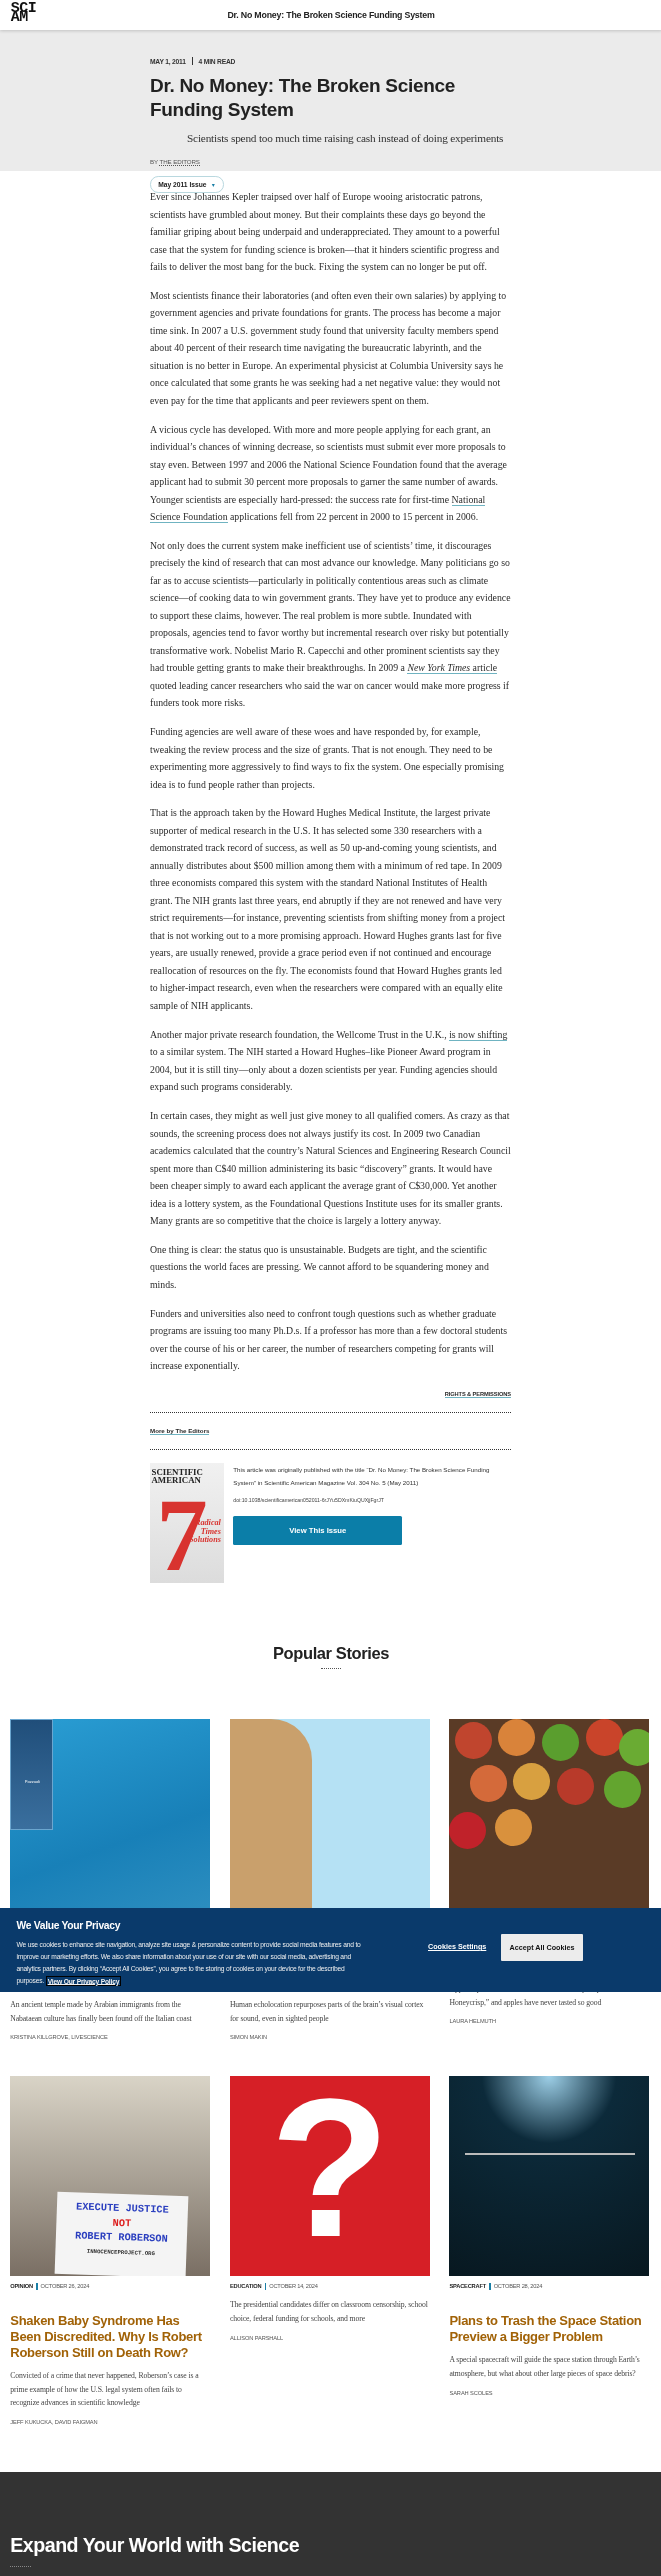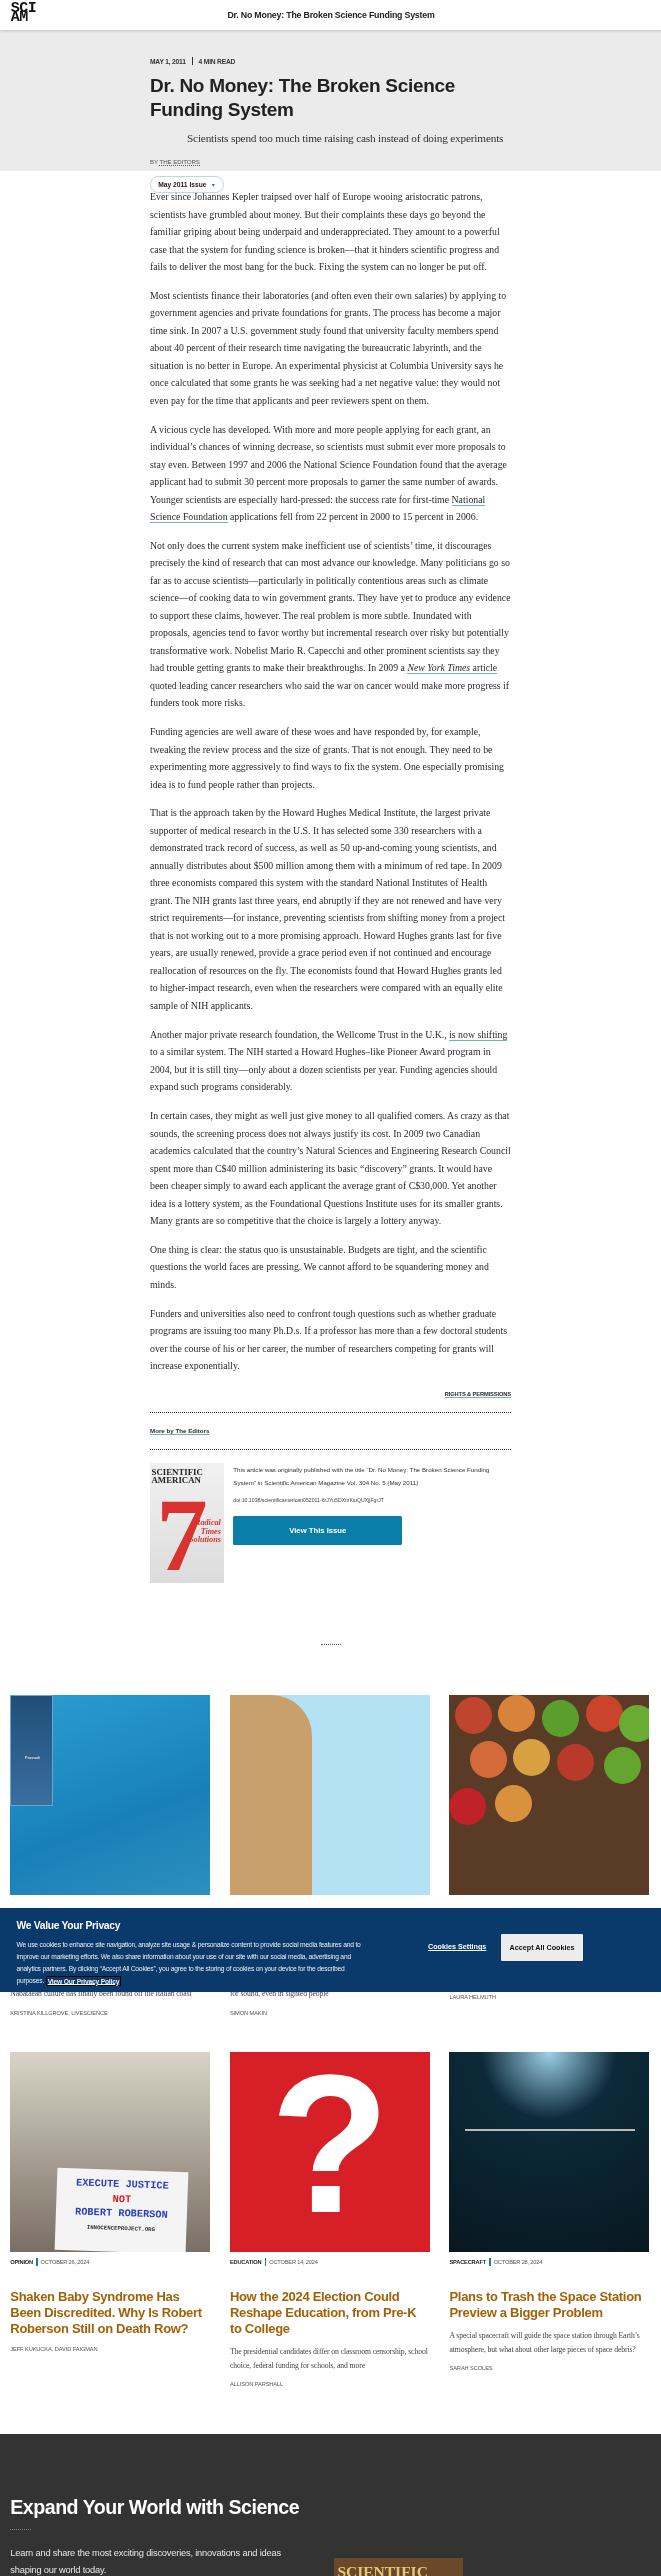--- a/index.html
+++ b/index.html
@@ -142,20 +142,21 @@
     <div class="cover-line"><span>Radical</span><br><span>Times</span><br><span>Solutions</span></div>
   </div>
   <div class="issue-info">
     <p>This article was originally published with the title “Dr. No Money: The Broken Science Funding System” in Scientific American Magazine Vol. 304 No. 5 (May 2011)</p>
     <p class="doi">doi:10.1038/scientificamerican052011-6rJYu5DXmKiuQUXjjFgrJT</p>
     <button class="view-issue">View This Issue</button>
   </div>
 </div>
 
 <section class="popular">
+  <h2>Popular Stories</h2>
   <div class="tick"></div>
 
   <div class="cards">
     <div class="card">
       <div class="card-img img-sea">
           <div class="map">Pozzuoli</div>
         </div>
       <h3>Sunken Temple of Ancient Arabian Civilization Found off Italy</h3>
       <p class="desc">An ancient temple made by Arabian immigrants from the Nabataean culture has finally been found off the Italian coast</p>
       <p class="author">KRISTINA KILLGROVE, LIVESCIENCE</p>
@@ -192,32 +193,32 @@
     <div class="card">
       <div class="card-img img-protest">
         <div class="banner"><span>EXECUTE JUSTICE</span><br><span class="red">NOT</span><br><span>ROBERT ROBERSON</span><br><span style="font-size:5.7px;color:#333">INNOCENCEPROJECT.ORG</span></div>
       </div>
       <div class="tags">
           <span class="cat">OPINION</span>
           <span class="bar"></span>
           <span class="date">OCTOBER 26, 2024</span>
         </div>
       <h3>Shaken Baby Syndrome Has Been Discredited. Why Is Robert Roberson Still on Death Row?</h3>
+      <p class="desc">Convicted of a crime that never happened, Roberson’s case is a prime example of how the U.S. legal system often fails to recognize advances in scientific knowledge</p>
       <p class="author">JEFF KUKUCKA, DAVID FAIGMAN</p>
     </div>
     <div class="card">
       <div class="card-img img-question">
           <div class="q">?</div>
         </div>
       <div class="tags">
           <span class="cat">EDUCATION</span>
           <span class="bar"></span>
           <span class="date">OCTOBER 14, 2024</span>
         </div>
-      <h3>How the 2024 Election Could Reshape Education, from Pre-K to College</h3>
       <p class="desc">The presidential candidates differ on classroom censorship, school choice, federal funding for schools, and more</p>
       <p class="author">ALLISON PARSHALL</p>
     </div>
     <div class="card">
       <div class="card-img img-space">
           <div class="station"></div>
         </div>
       <div class="tags">
           <span class="cat">SPACECRAFT</span>
           <span class="bar"></span>

